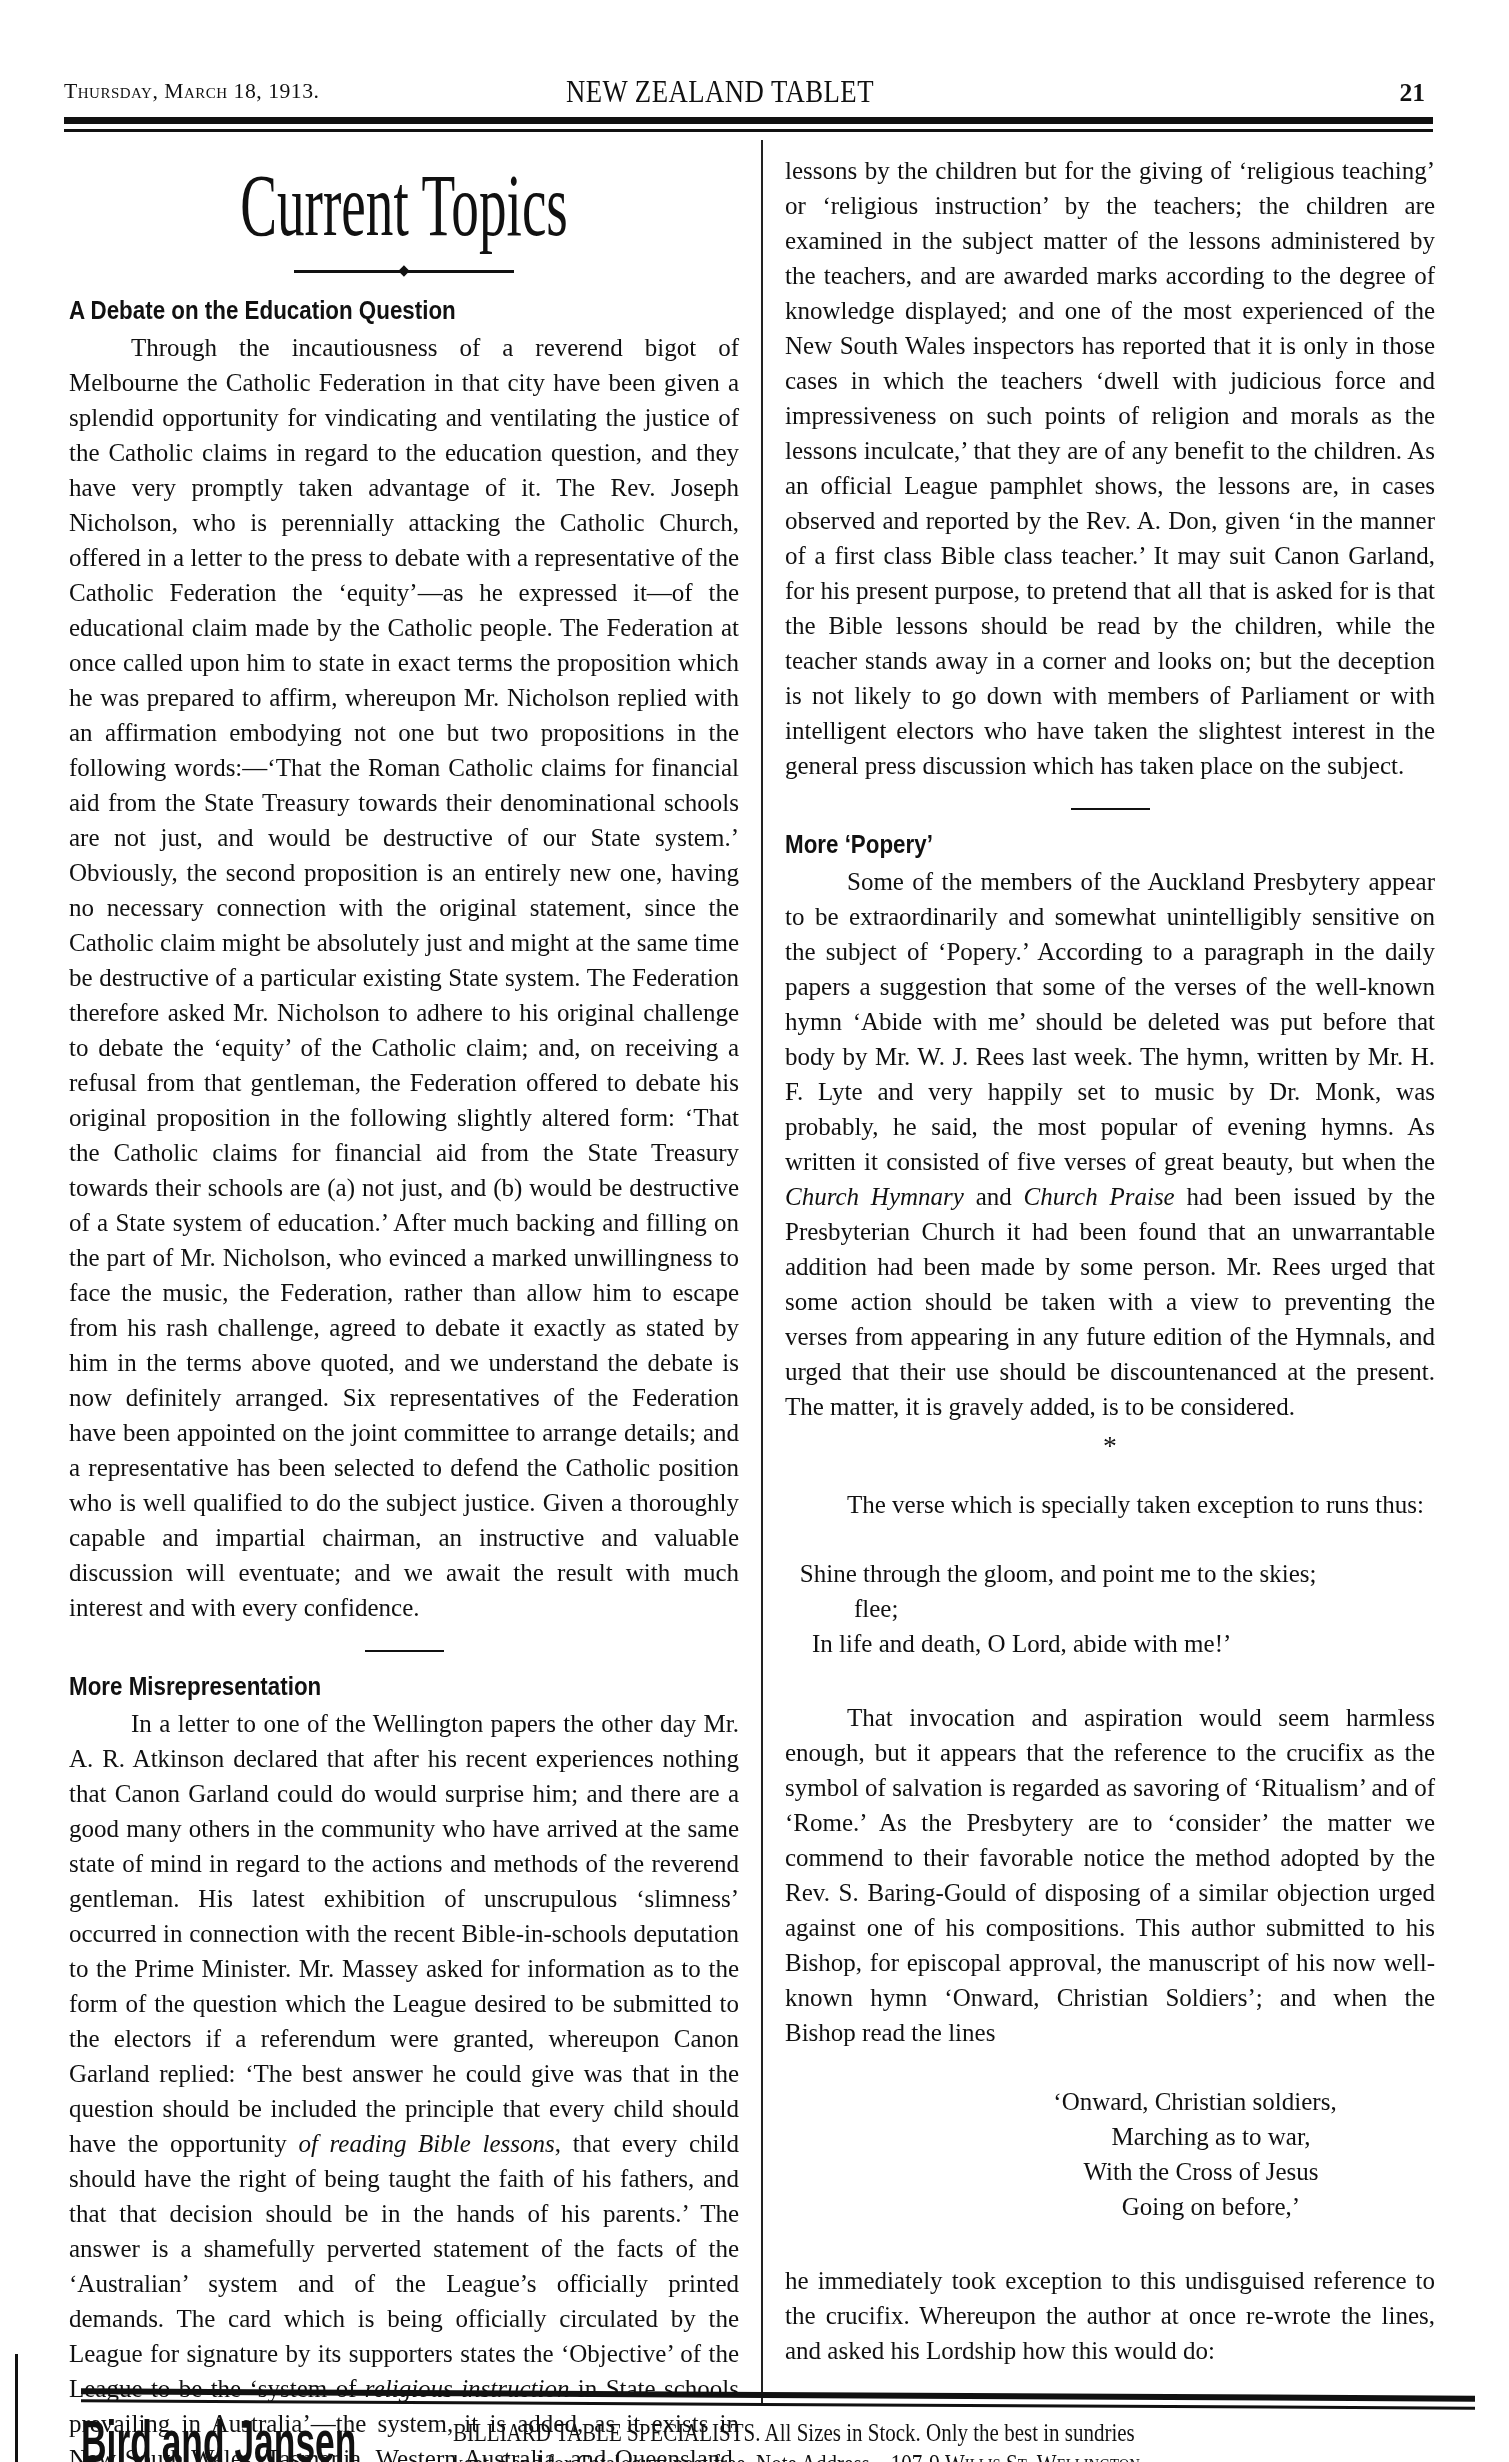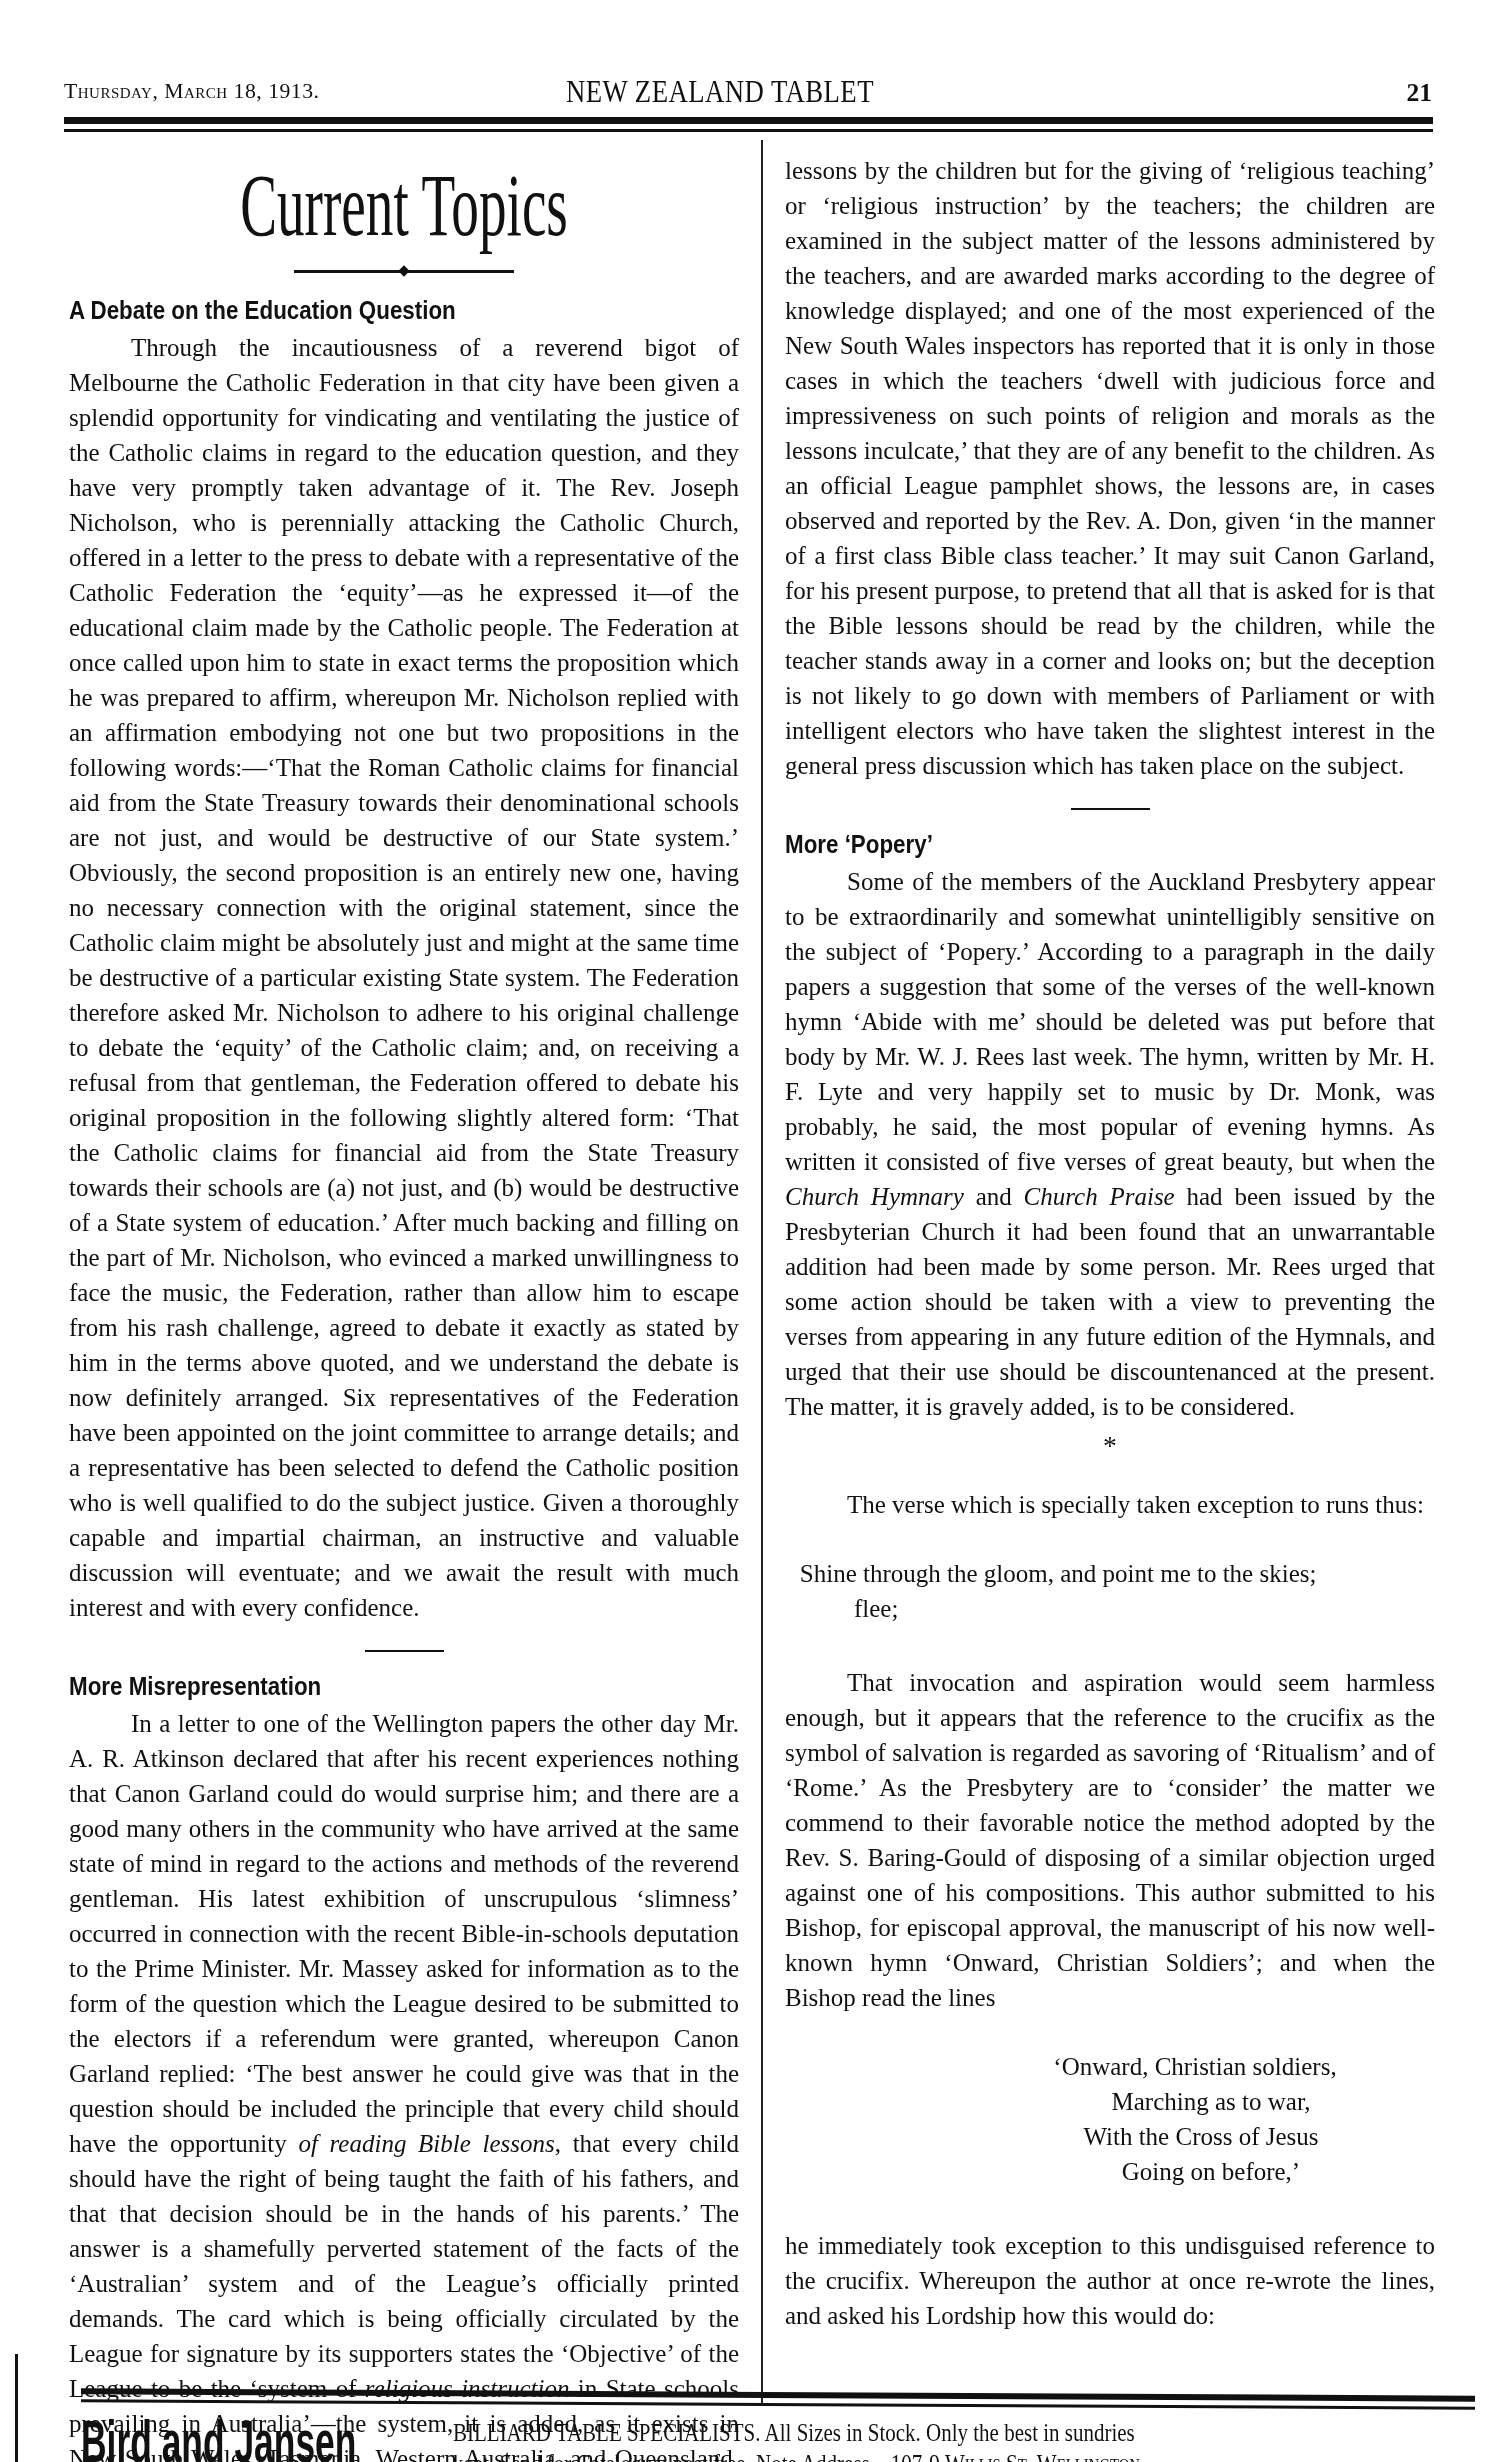--- a/index.html
+++ b/index.html
@@ -12,21 +12,21 @@
   }
   .mh-date {
     position: absolute; left: 0; top: 4.9px;
     font-size: 21.7px; font-variant: small-caps; letter-spacing: 0.5px;
   }
   .mh-title {
     position: absolute; left: 502px; top: 0px;
     font-size: 31.5px; transform: scaleX(0.85); transform-origin: left top; letter-spacing: 0.5px;
   }
   .mh-page {
-    position: absolute; right: 1px; top: 3.9px; font-size: 25.6px; font-weight: bold;
+    position: absolute; right: 8px; top: 3.9px; font-size: 25.6px; font-weight: bold;
   }
   .rule-thick { position: absolute; left: 64px; width: 1369px; height: 6.9px; background: #111; }
   .rule-thin { position: absolute; left: 64px; width: 1369px; height: 3px; background: #111; }
   .col-divider { position: absolute; left: 761px; top: 140px; width: 2px; height: 2265px; background: #222; }
 
   .column {
     position: absolute; top: 148px;
     font-size: 25px; line-height: 35px; text-align: justify; hyphens: manual;
   }
   .col-left { left: 69px; width: 670px; }
@@ -116,20 +116,21 @@
   <div class="heading">More ‘Popery’</div>
   <p class="indent"><span>Some of the members of the Auckland Presbytery appear to be extraordinarily and somewhat unintelligibly sensitive on the subject of ‘Popery.’ According to a paragraph in the daily papers a suggestion that some of the verses of the well-known hymn ‘Abide with me’ should be deleted was put before that body by Mr. W. J. Rees last week. The hymn, written by Mr. H. F. Lyte and very happily set to music by Dr. Monk, was probably, he said, the most popular of evening hymns. As written it consisted of five verses of great beauty, but when the </span><em>Church Hymnary</em><span> and </span><em>Church Praise</em><span> had been issued by the Presbyterian Church it had been found that an unwarrantable addition had been made by some person. Mr. Rees urged that some action should be taken with a view to preventing the verses from appearing in any future edition of the Hymnals, and urged that their use should be discountenanced at the present. The matter, it is gravely added, is to be considered.</span></p>
 
   <div class="asterisk">*</div>
 
   <p class="indent">The verse which is specially taken exception to runs thus:</p>
 
   <div class="verse">
     <div class="l2">Shine through the gloom, and point me to the skies;</div>
     <div class="l4">flee;</div>
+    <div class="l5">In life and death, O Lord, abide with me!’</div>
   </div>
 
   <p class="indent">That invocation and aspiration would seem harmless enough, but it appears that the reference to the crucifix as the symbol of salvation is regarded as savoring of ‘Ritualism’ and of ‘Rome.’ As the Presbytery are to ‘consider’ the matter we commend to their favorable notice the method adopted by the Rev. S. Baring-Gould of disposing of a similar objection urged against one of his compositions. This author submitted to his Bishop, for episcopal approval, the manuscript of his now well-known hymn ‘Onward, Christian Soldiers’; and when the Bishop read the lines</p>
 
   <div class="verse-center">
     <div class="c1">‘Onward, Christian soldiers,</div>
     <div class="c2">Marching as to war,</div>
     <div class="c3">With the Cross of Jesus</div>
     <div class="c4">Going on before,’</div>
   </div>

